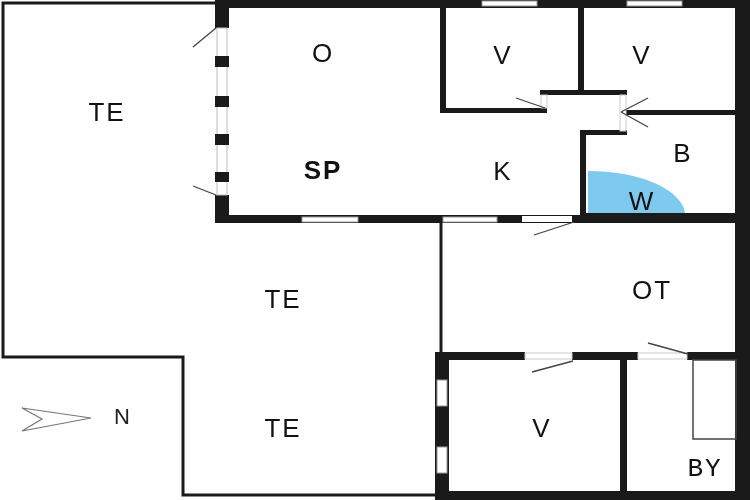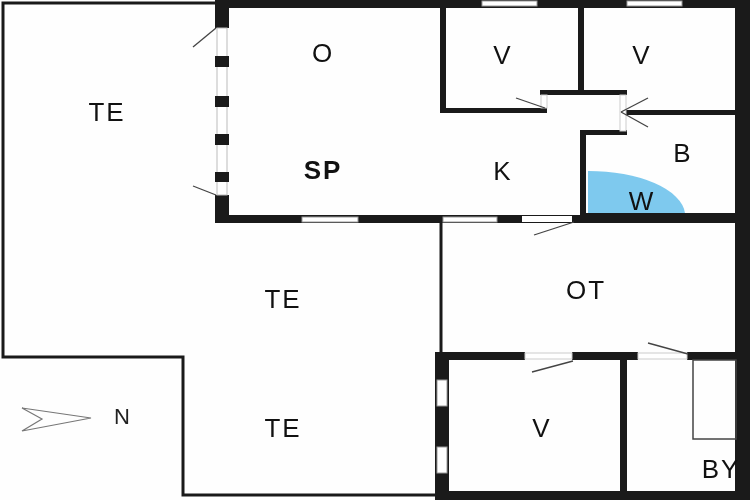--- a/index.html
+++ b/index.html
@@ -120,19 +120,19 @@
 </svg>
 
 <div class="room-label" style="left:107px;top:112px;">TE</div>
 <div class="room-label" style="left:323px;top:53px;">O</div>
 <div class="room-label" style="left:323px;top:170px;font-weight:bold;">SP</div>
 <div class="room-label" style="left:503px;top:55px;">V</div>
 <div class="room-label" style="left:642px;top:55px;">V</div>
 <div class="room-label" style="left:503px;top:171px;">K</div>
 <div class="room-label" style="left:683px;top:153px;">B</div>
 <div class="room-label" style="left:642px;top:201px;">W</div>
-<div class="room-label" style="left:586px;top:290px;">OT</div>
+<div class="room-label" style="left:652px;top:290px;">OT</div>
 <div class="room-label" style="left:283px;top:299px;">TE</div>
 <div class="room-label" style="left:283px;top:428px;">TE</div>
 <div class="room-label" style="left:542px;top:428px;">V</div>
-<div class="room-label" style="left:721px;top:469px;">BY</div>
+<div class="room-label" style="left:705px;top:469px;font-family:Liberation Mono, monospace;">BY</div>
 
 <div class="compass-label" style="left:122px;top:417px;">N</div>
 
 </body></html>

